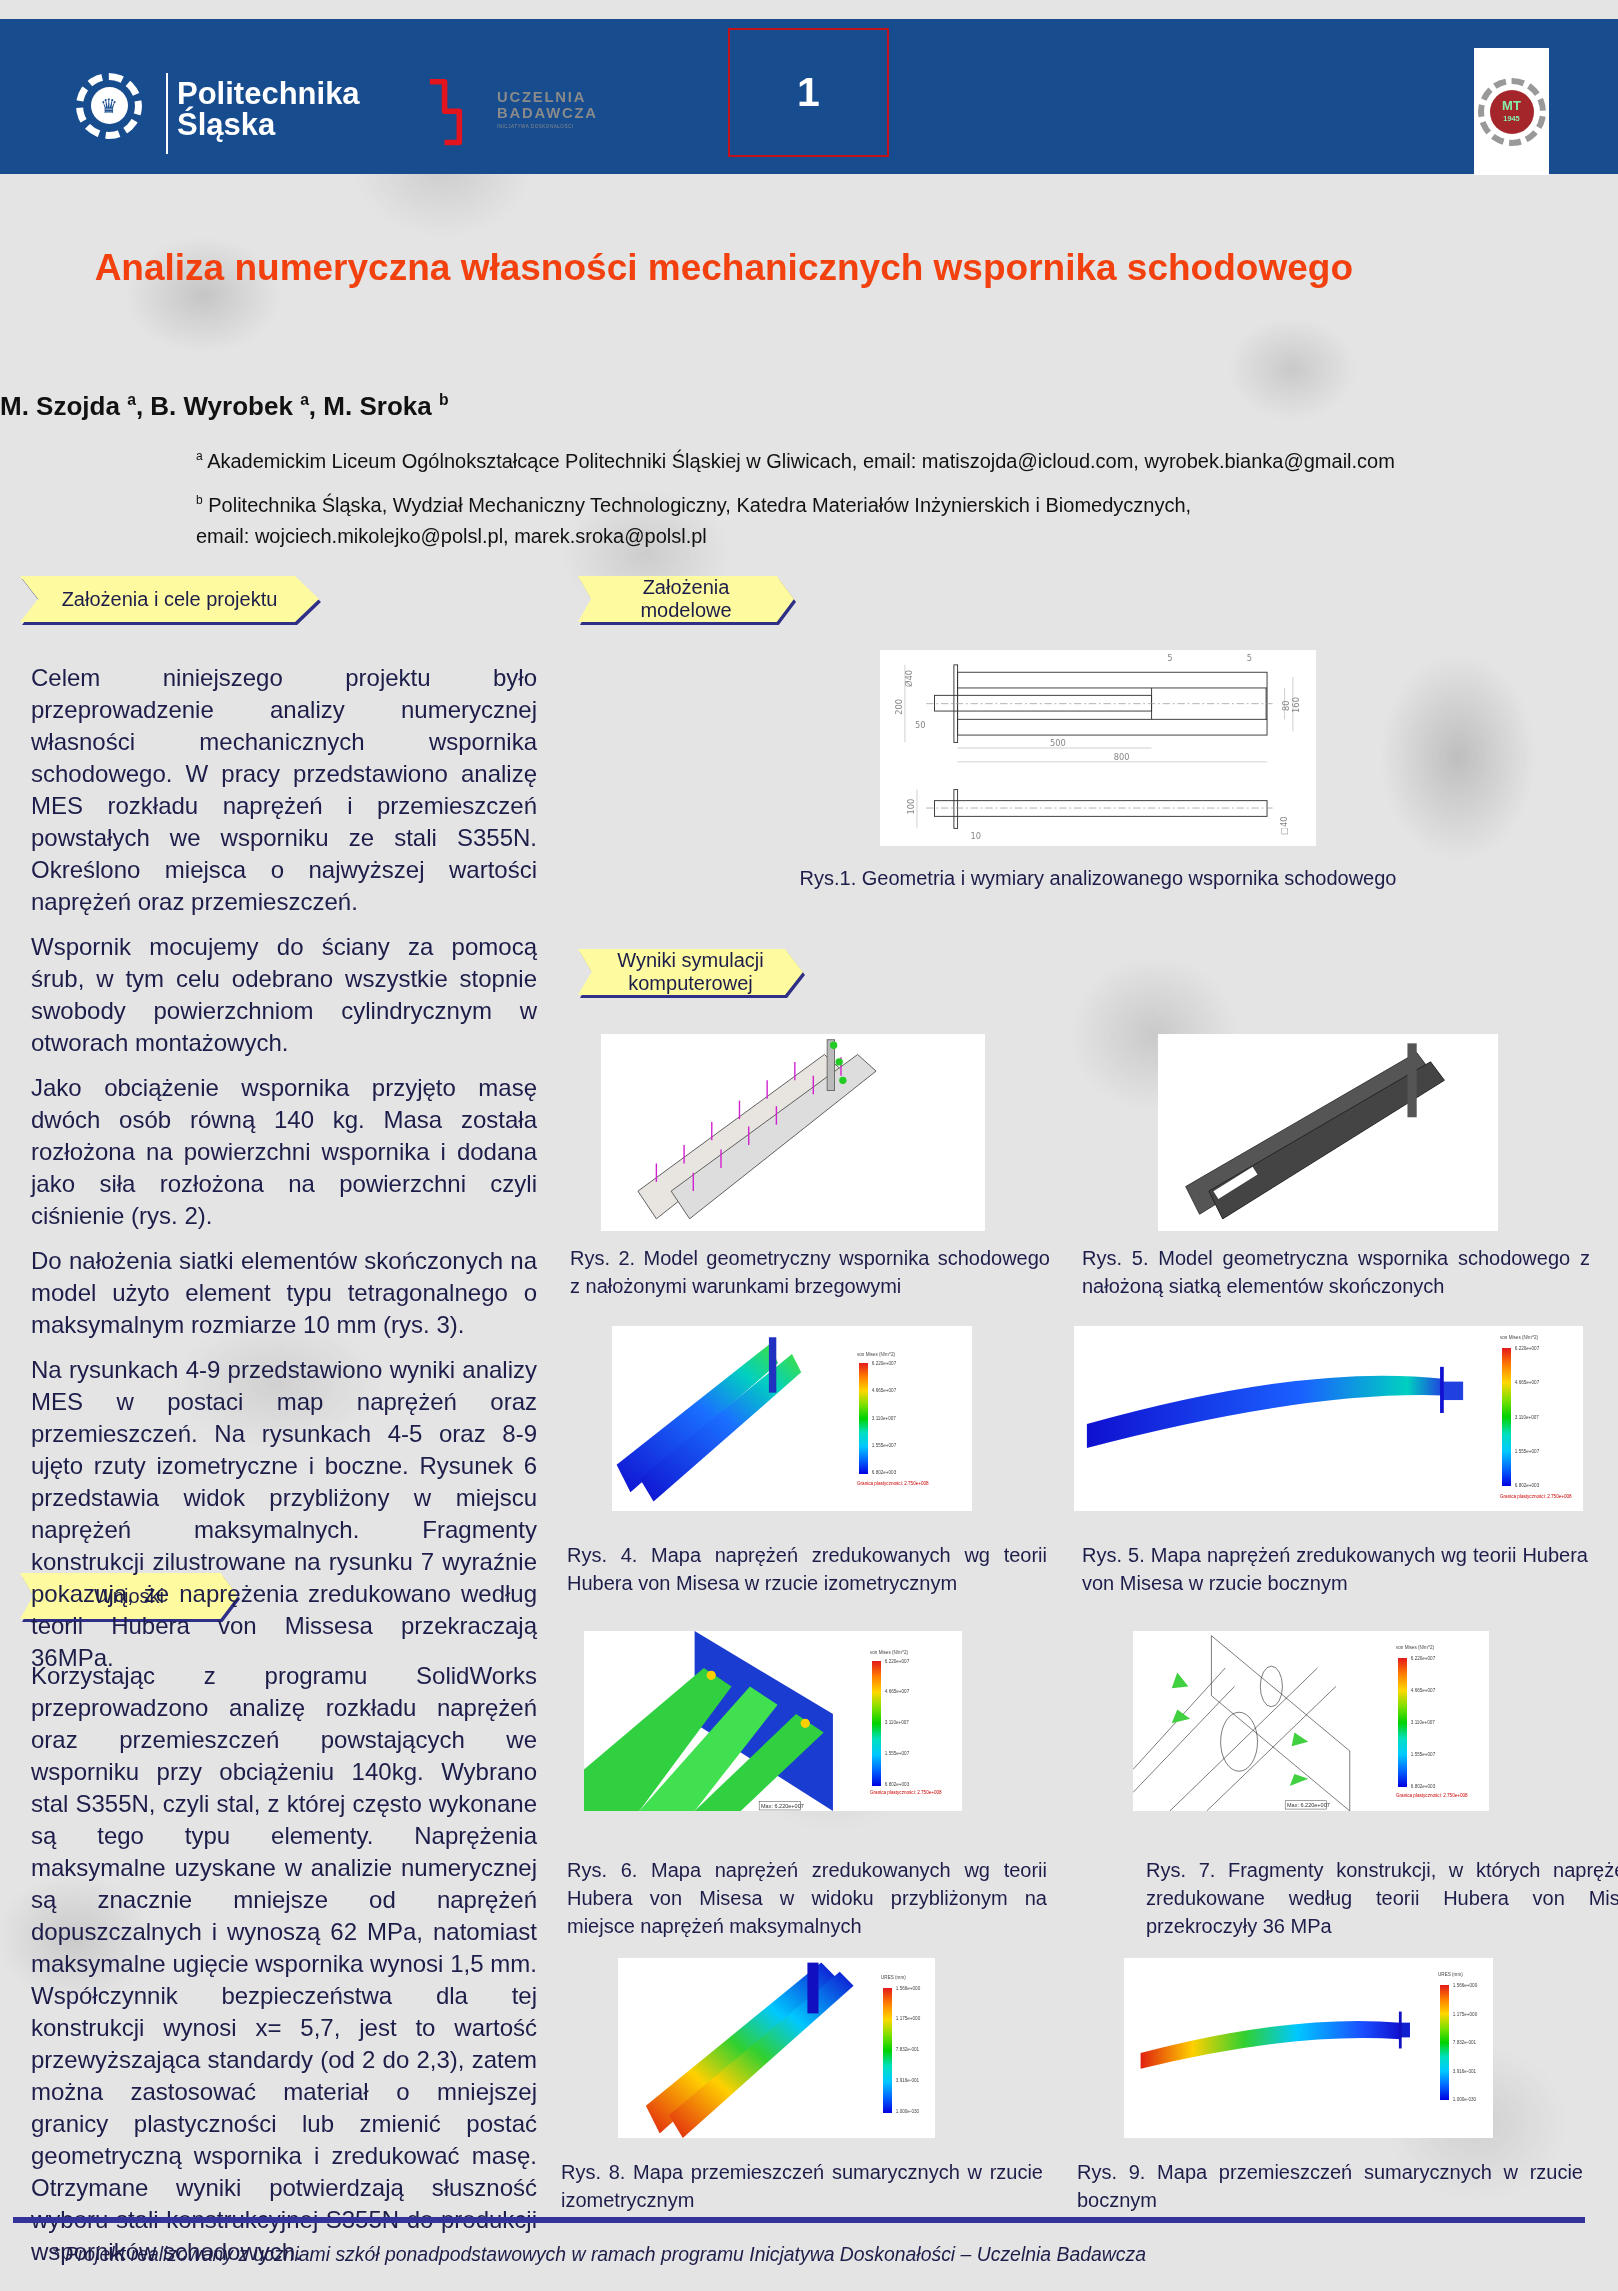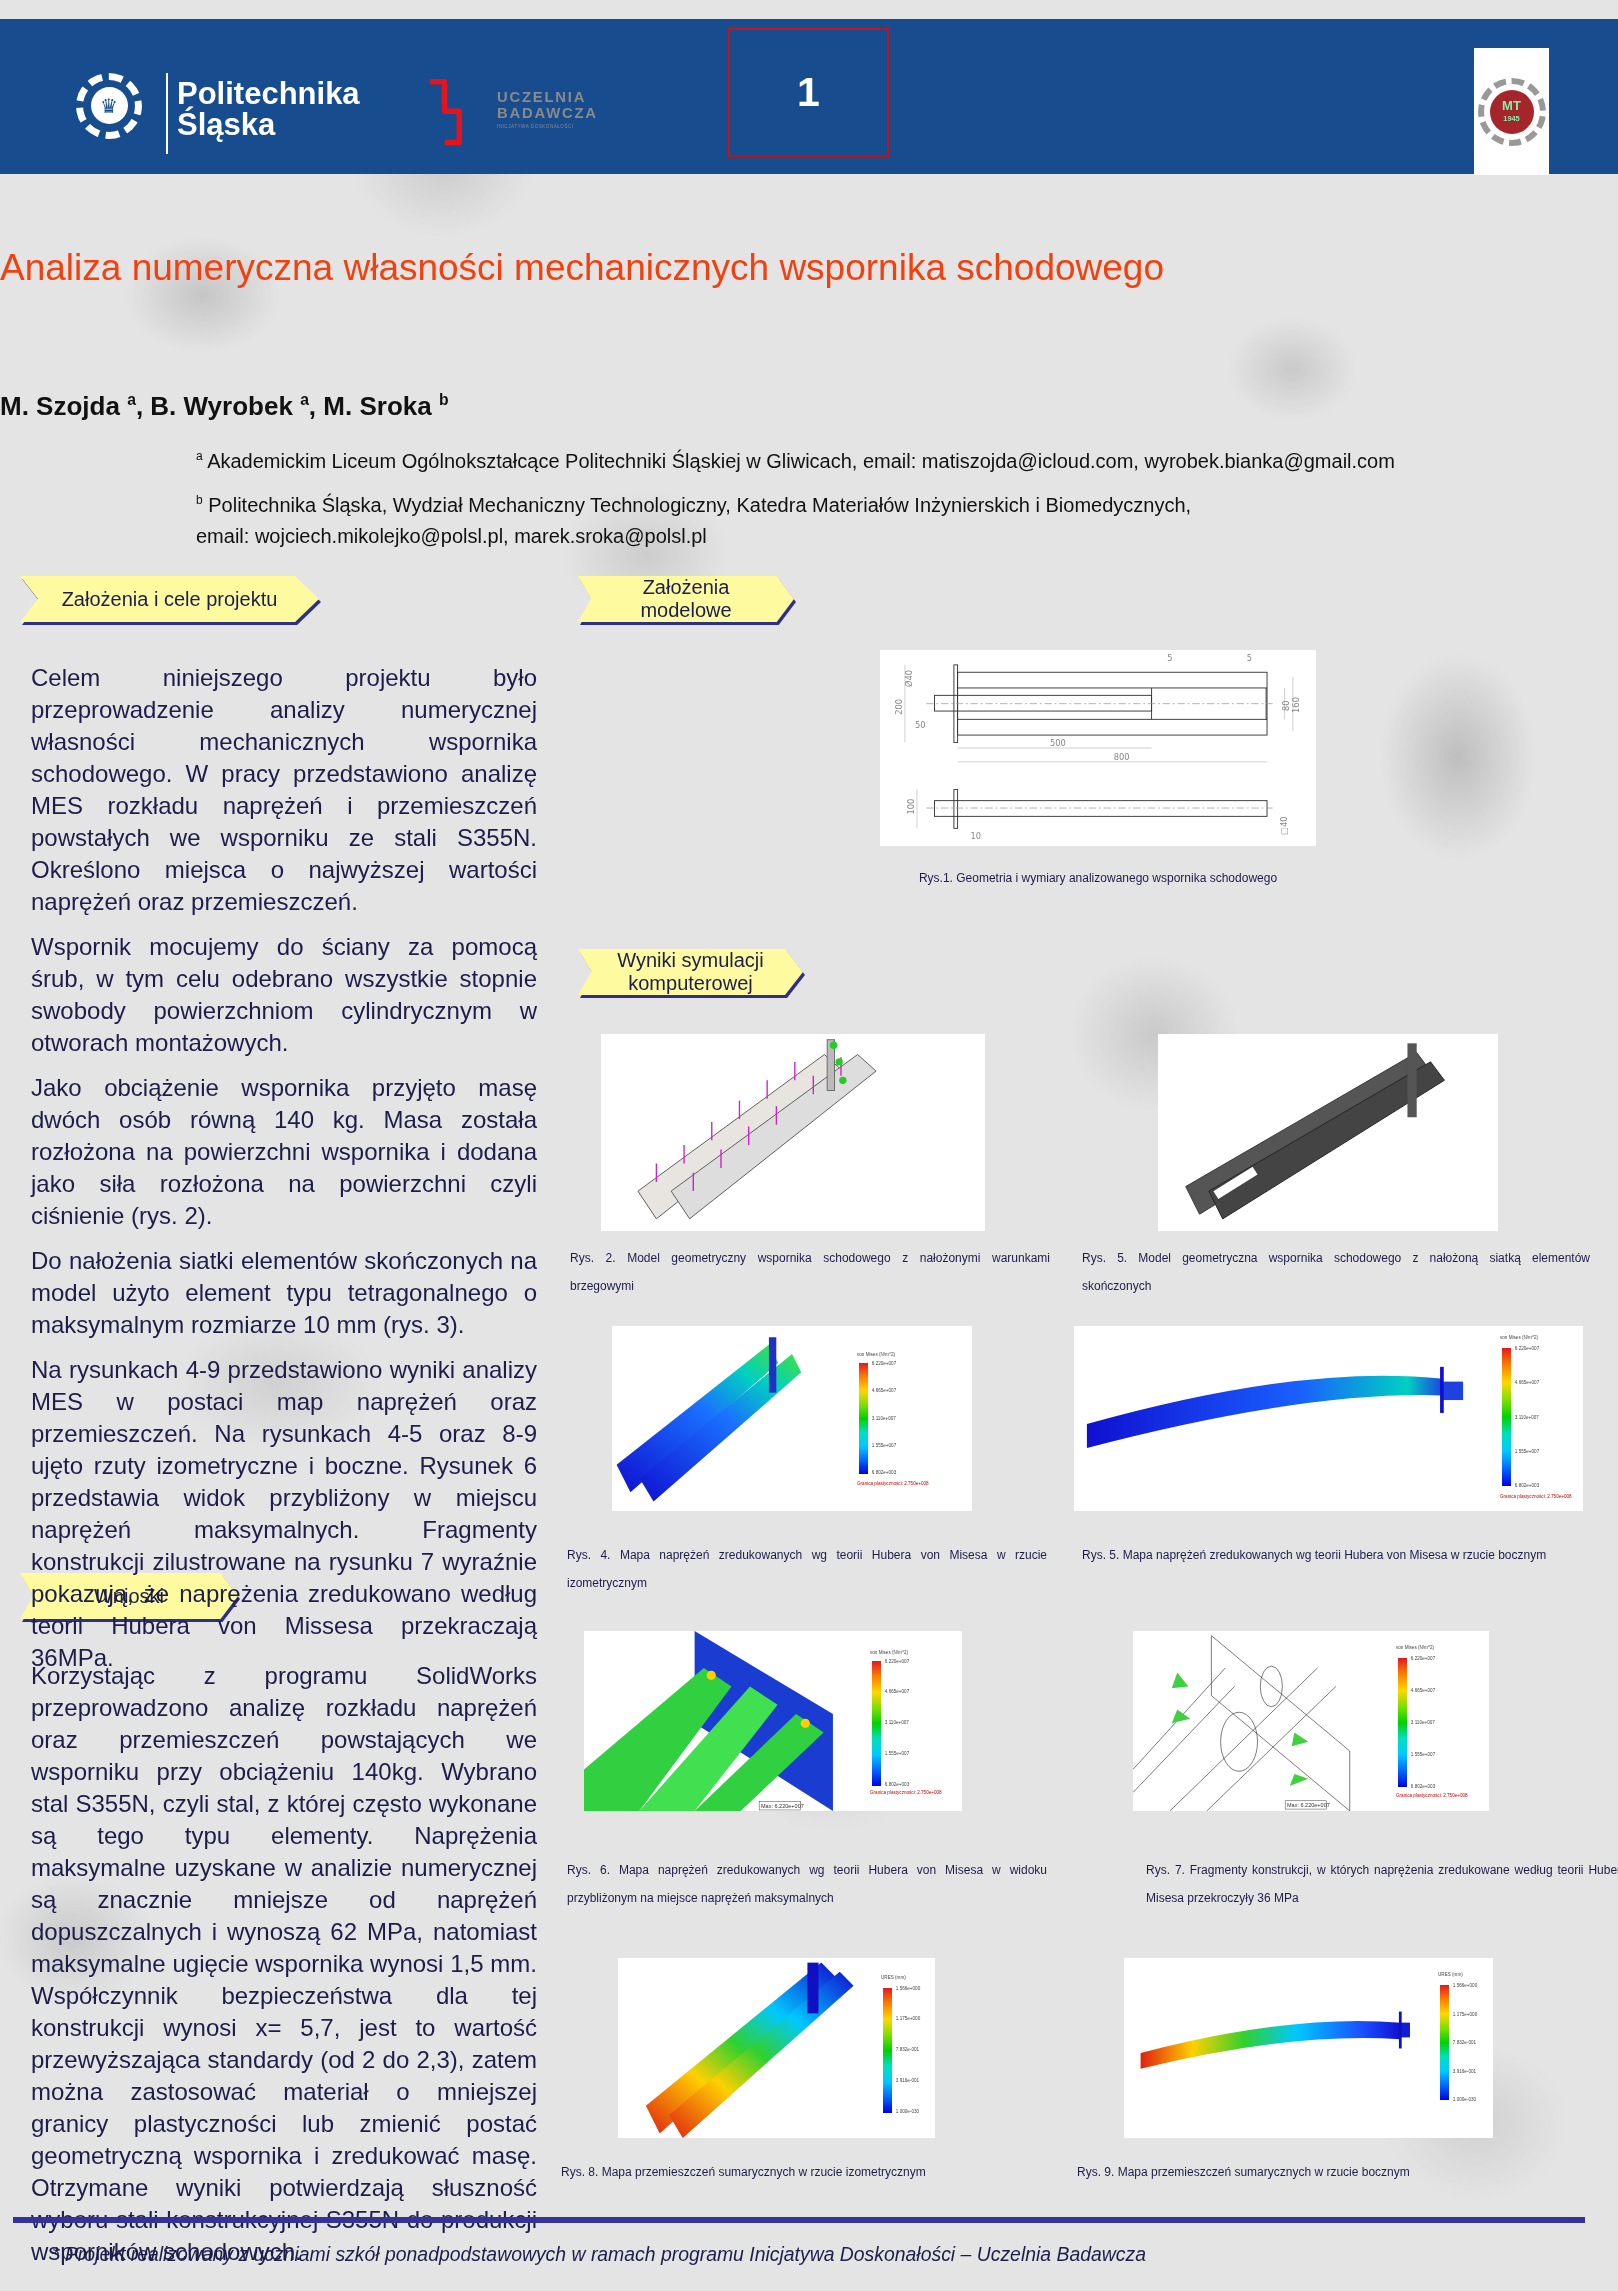--- a/index.html
+++ b/index.html
@@ -23,32 +23,32 @@
   .logo-sep{position:absolute;left:166px;top:54px;width:1.8px;height:81px;background:#fff;}
   .logo-ps-text{position:absolute;left:177px;top:59px;color:#fff;font-size:31px;line-height:31px;font-weight:bold;}
   .logo-ub-mark{position:absolute;left:426px;top:59px;width:39px;height:70px;}
   .logo-ub-text{position:absolute;left:497px;top:70px;color:#8a8a8a;font-size:14.8px;font-weight:bold;letter-spacing:1.8px;line-height:16.6px;}
   .logo-ub-sub{position:absolute;left:497px;top:105px;color:#8a8a8a;font-size:4.6px;letter-spacing:0.5px;}
   .page-box{position:absolute;left:728px;top:28px;width:161px;height:129px;border:2.8px solid #c4121a;box-sizing:border-box;display:flex;align-items:center;justify-content:center;color:#fff;font-size:41px;font-weight:bold;}
   .logo-mt{position:absolute;left:1474px;top:29.5px;width:75px;height:127px;background:#fff;display:flex;align-items:center;justify-content:center;}
   .logo-mt .gear{width:68px;height:68px;border-radius:50%;border:6.5px dashed #999;box-sizing:border-box;display:flex;align-items:center;justify-content:center;}
   .logo-mt .core{width:44px;height:44px;border-radius:50%;background:#a4252a;color:#86efac;font-size:13px;font-weight:bold;display:flex;flex-direction:column;align-items:center;justify-content:center;line-height:13px;}
   .logo-mt .core small{font-size:7.4px;}
-  .title{position:absolute;left:0;top:247px;width:1353px;text-align:left;color:#f2400e;font-size:37px;font-weight:normal;}
+  .title{position:absolute;left:0;top:247px;width:1353px;text-align:right;color:#f2400e;font-size:37px;font-weight:bold;}
   .authors{position:absolute;left:0;top:391px;width:1380px;text-align:left;font-size:26px;font-weight:bold;color:#111;}
   .authors sup{font-size:15.7px;}
   .aff{position:absolute;left:196px;font-size:20px;color:#111;line-height:31px;}
   .aff sup{font-size:12px;}
   .tag{position:absolute;height:46px;background:#fdfaa0;color:#1d1d4a;font-size:20px;display:flex;align-items:center;justify-content:center;text-align:center;line-height:23px;
     clip-path:polygon(0 0, 92% 0, 100% 50%, 92% 100%, 0 100%, 6% 50%);filter:drop-shadow(1.8px 2.8px 0 #2b2b7a);}
   .tag-wrap{position:absolute;filter:drop-shadow(2.8px 3.7px 0 #2f2f88);}
   .col-text{position:absolute;left:31px;width:506px;font-size:24px;line-height:32px;text-align:justify;color:#1d1d4a;}
   .col-text p{margin:0 0 13px 0;}
   .fig{position:absolute;background:#fff;overflow:hidden;}
-  .caption{position:absolute;font-size:12px;line-height:28px;text-align:justify;color:#1d1d4a;}
+  .caption{position:absolute;font-size:20px;line-height:28px;text-align:justify;color:#1d1d4a;}
   .footer-line{position:absolute;left:13px;top:2217px;width:1572px;height:5.5px;background:#33339a;}
   .footer-note{position:absolute;left:52px;top:2243px;font-size:19.4px;font-style:italic;color:#1d1d4a;}
   .legend{position:absolute;font-size:4.6px;color:#444;}
   .legend .bar{position:absolute;width:9.2px;background:linear-gradient(to bottom,#e31a1c,#ff7f00,#ffd700,#7fe000,#00d200,#00e0c0,#00c8ff,#0066ff,#0000e0);}
   .legend .vals{position:absolute;display:flex;flex-direction:column;justify-content:space-between;}
 </style>
 </head>
 <body>
 
 <div class="header">

